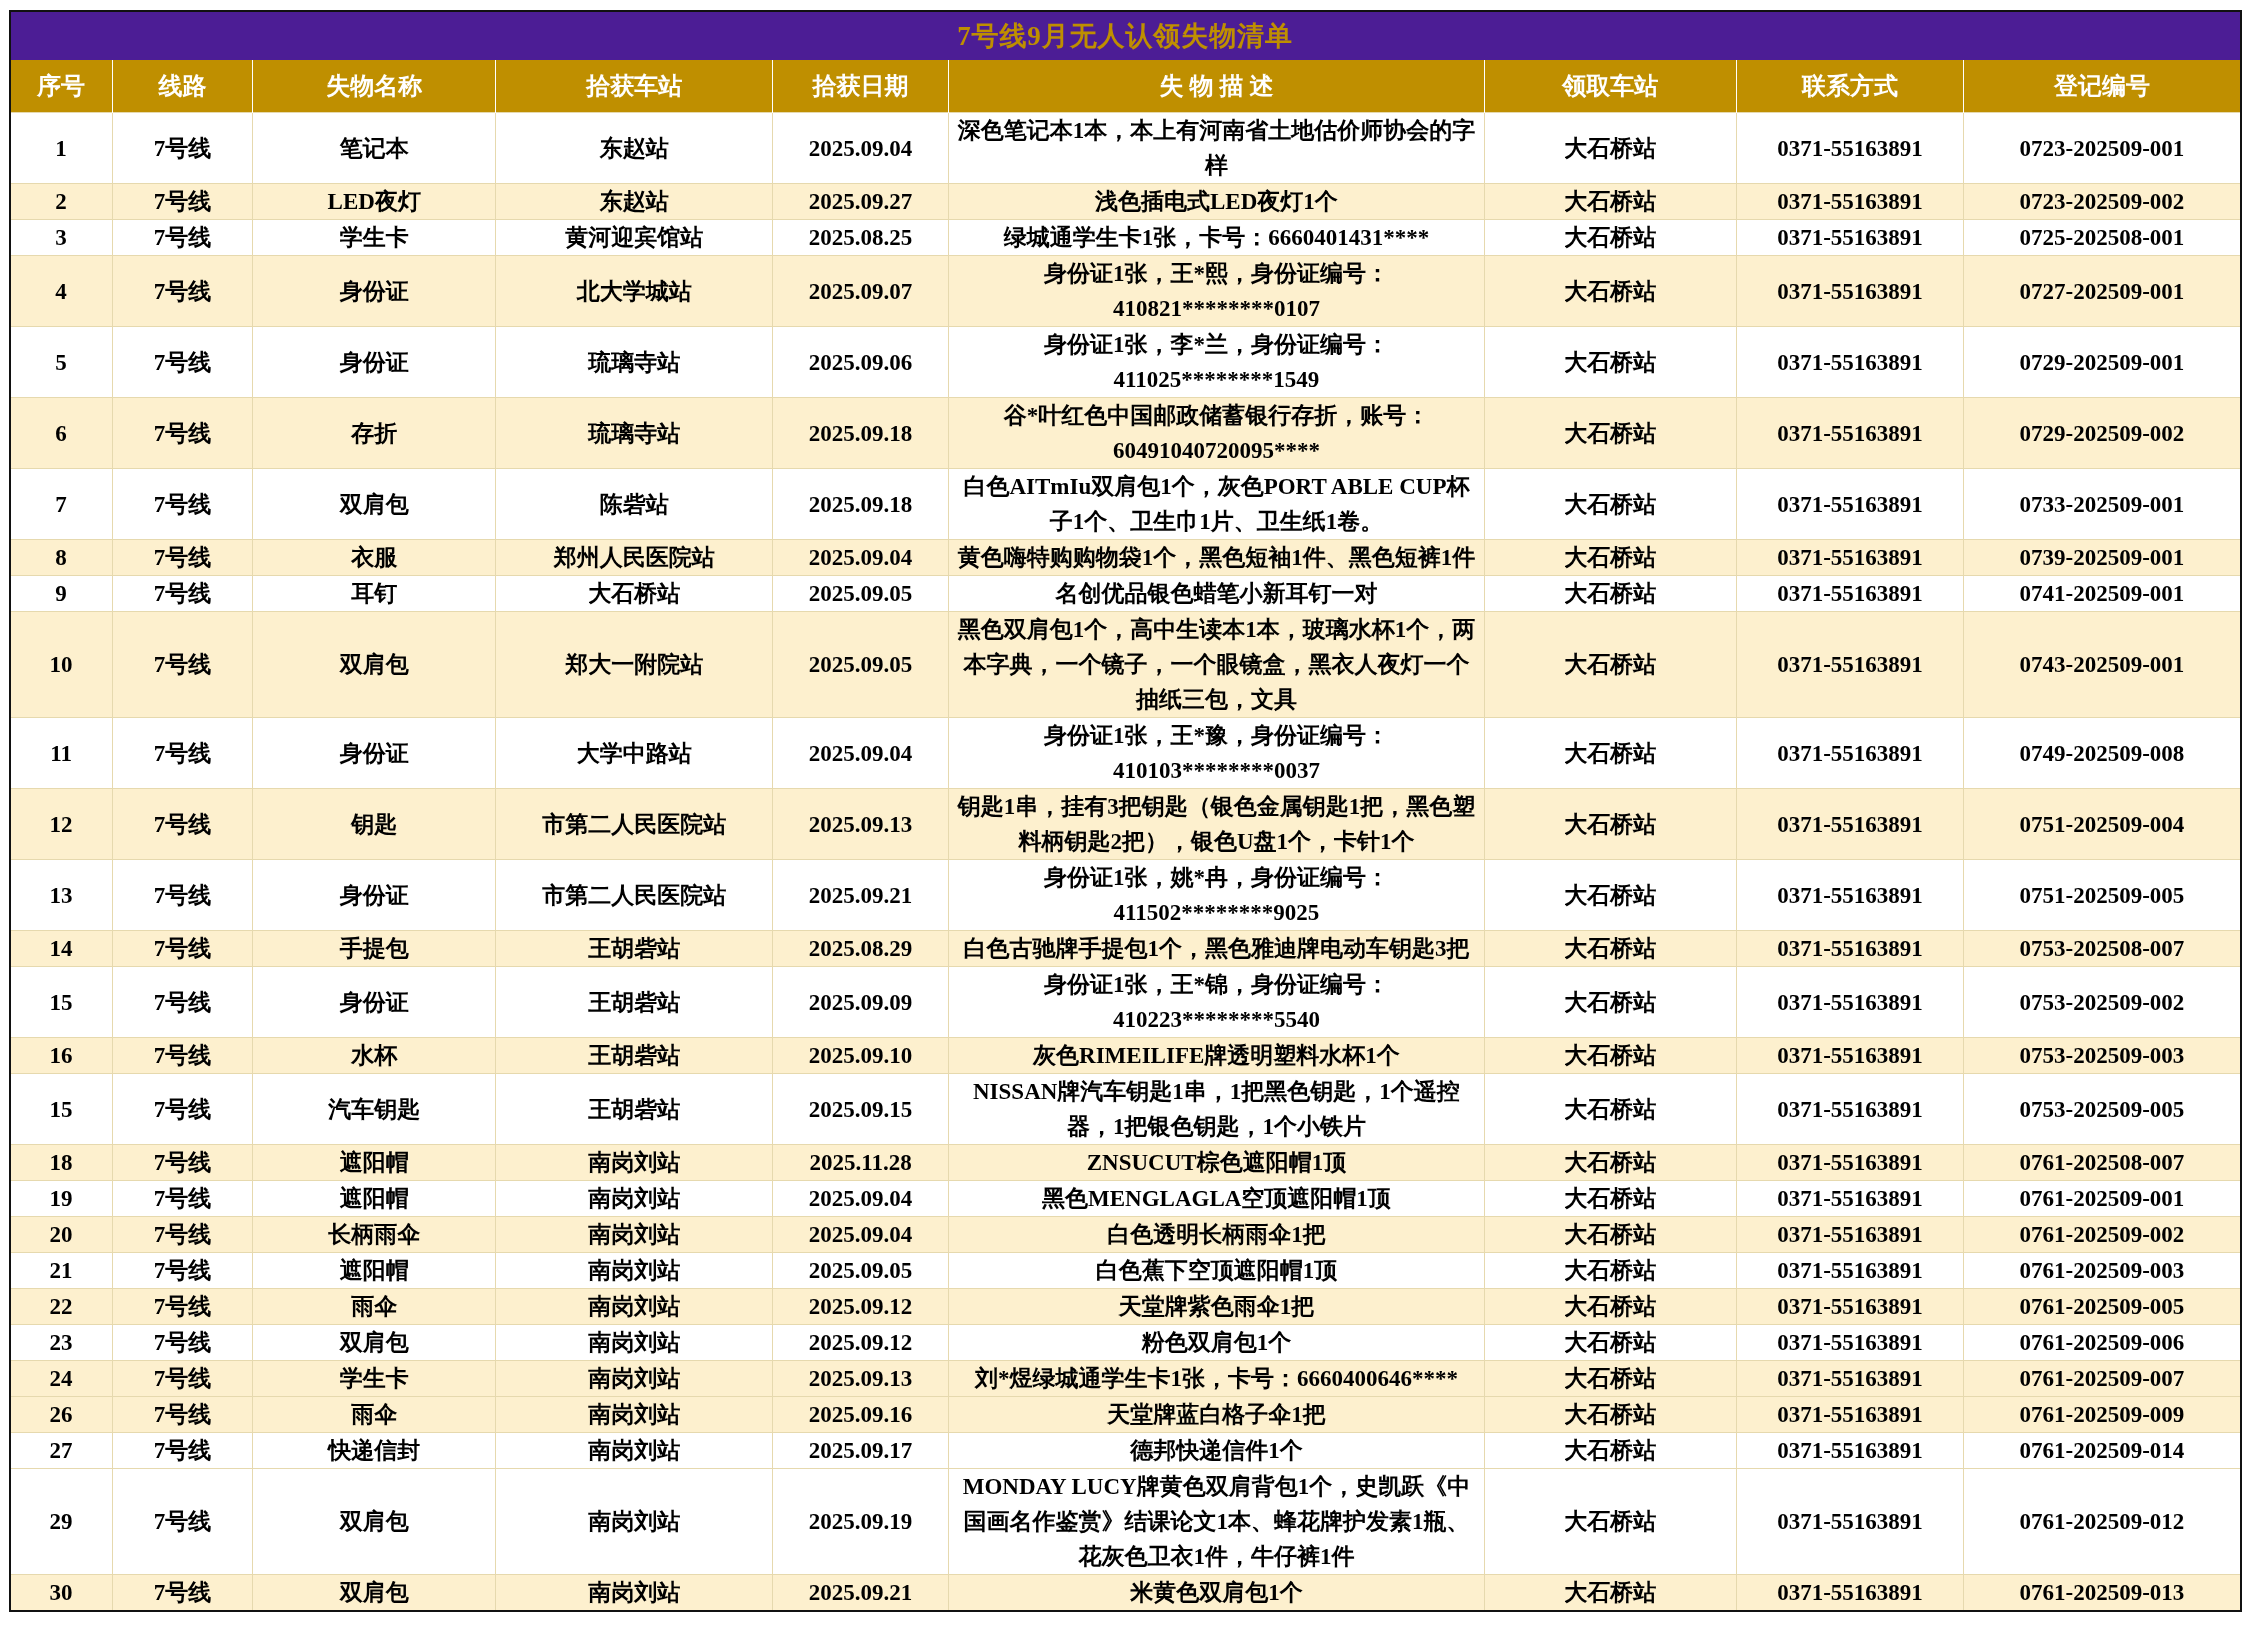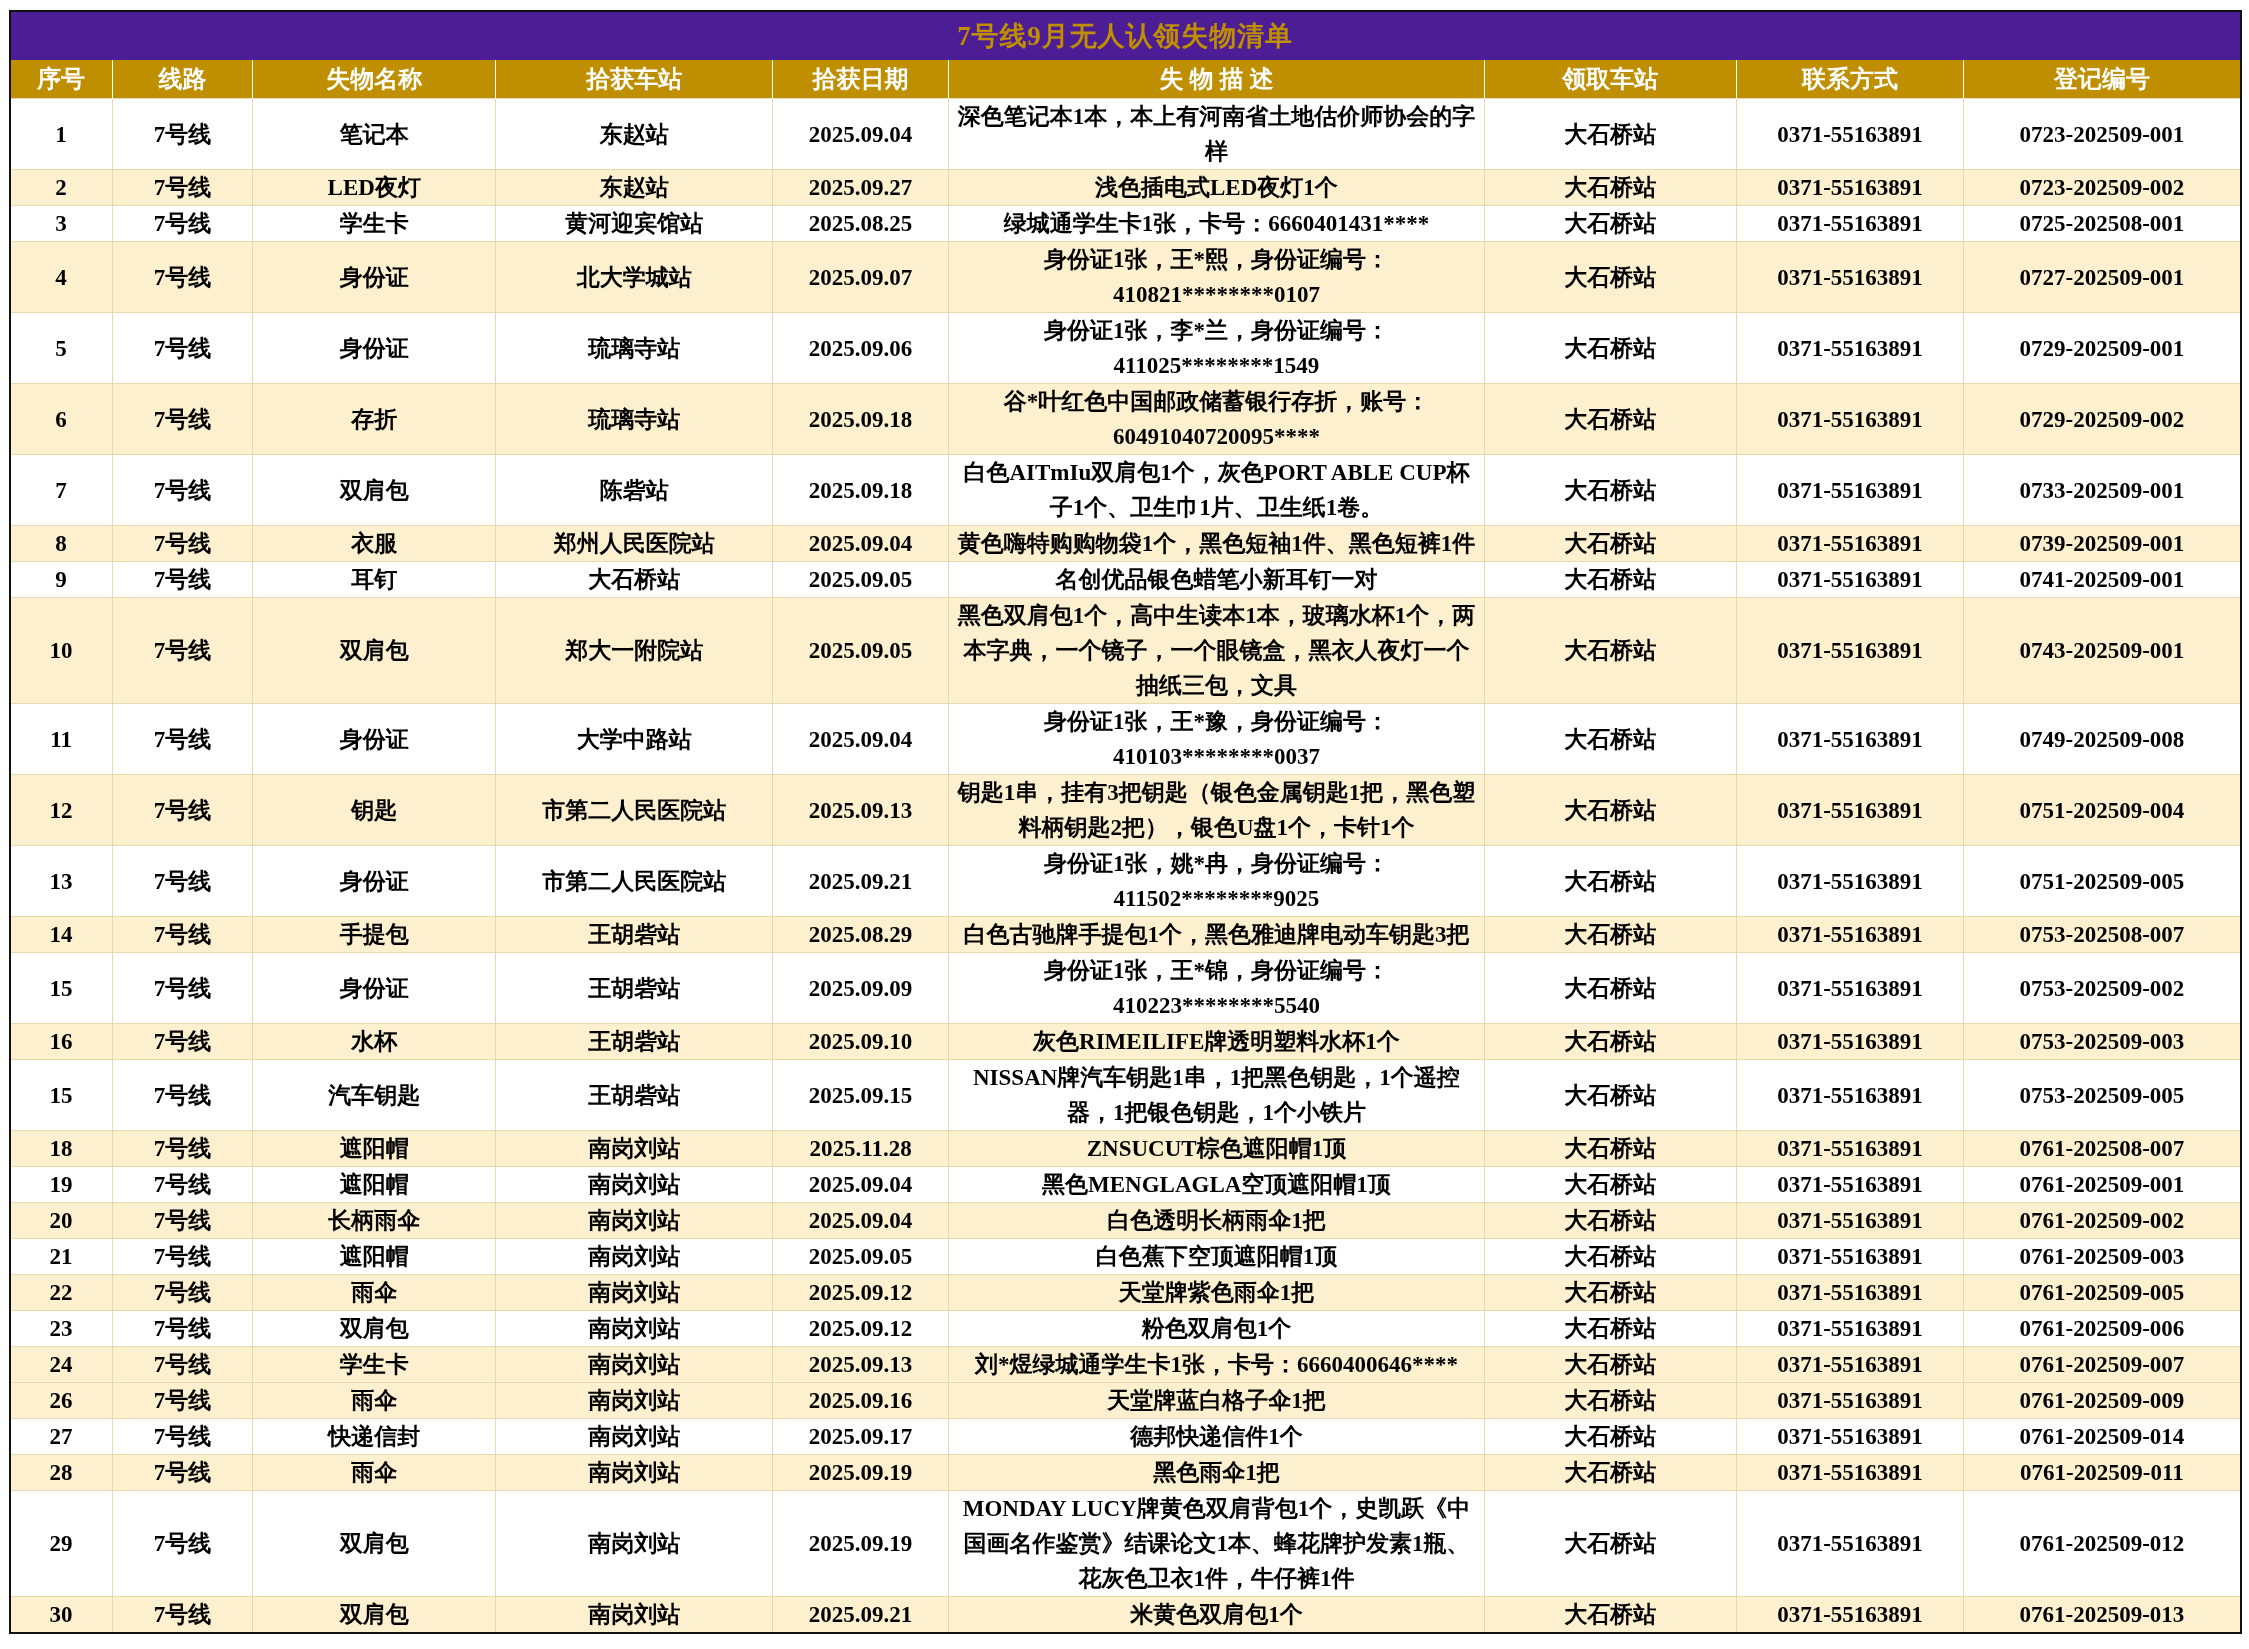--- a/index.html
+++ b/index.html
@@ -49,21 +49,21 @@
     color:var(--title-color);
     font-size:27px;
     height:46px;
     letter-spacing:0.9px;
     border-bottom:none;
   }
   thead th.colhead{
     background:var(--header-bg);
     color:#ffffff;
     font-size:24px;
-    height:38px;
+    height:52px;
     border-left:1.7px solid rgba(255,255,255,.85);
     padding:0 3.4px;
   }
   thead th.colhead:first-child{border-left:none;}
   tbody td{
     font-size:23px;
     color:#000000;
     line-height:35px;
     padding:0 6.8px;
     border:0.9px solid var(--grid-line);
@@ -383,31 +383,20 @@
           <td>27</td>
           <td>7号线</td>
           <td>快递信封</td>
           <td>南岗刘站</td>
           <td>2025.09.17</td>
           <td>德邦快递信件1个</td>
           <td>大石桥站</td>
           <td>0371-55163891</td>
           <td>0761-202509-014</td>
         </tr>
-        <tr class="stripe">
-          <td>28</td>
-          <td>7号线</td>
-          <td>雨伞</td>
-          <td>南岗刘站</td>
-          <td>2025.09.19</td>
-          <td>黑色雨伞1把</td>
-          <td>大石桥站</td>
-          <td>0371-55163891</td>
-          <td>0761-202509-011</td>
-        </tr>
         <tr class="plain">
           <td>29</td>
           <td>7号线</td>
           <td>双肩包</td>
           <td>南岗刘站</td>
           <td>2025.09.19</td>
           <td>MONDAY LUCY牌黄色双肩背包1个，史凯跃《中国画名作鉴赏》结课论文1本、蜂花牌护发素1瓶、花灰色卫衣1件，牛仔裤1件</td>
           <td>大石桥站</td>
           <td>0371-55163891</td>
           <td>0761-202509-012</td>

